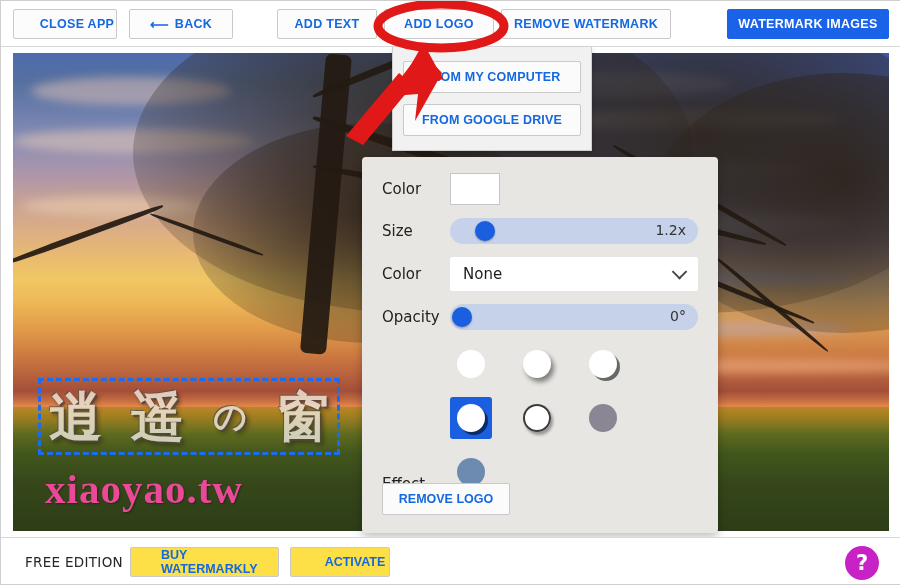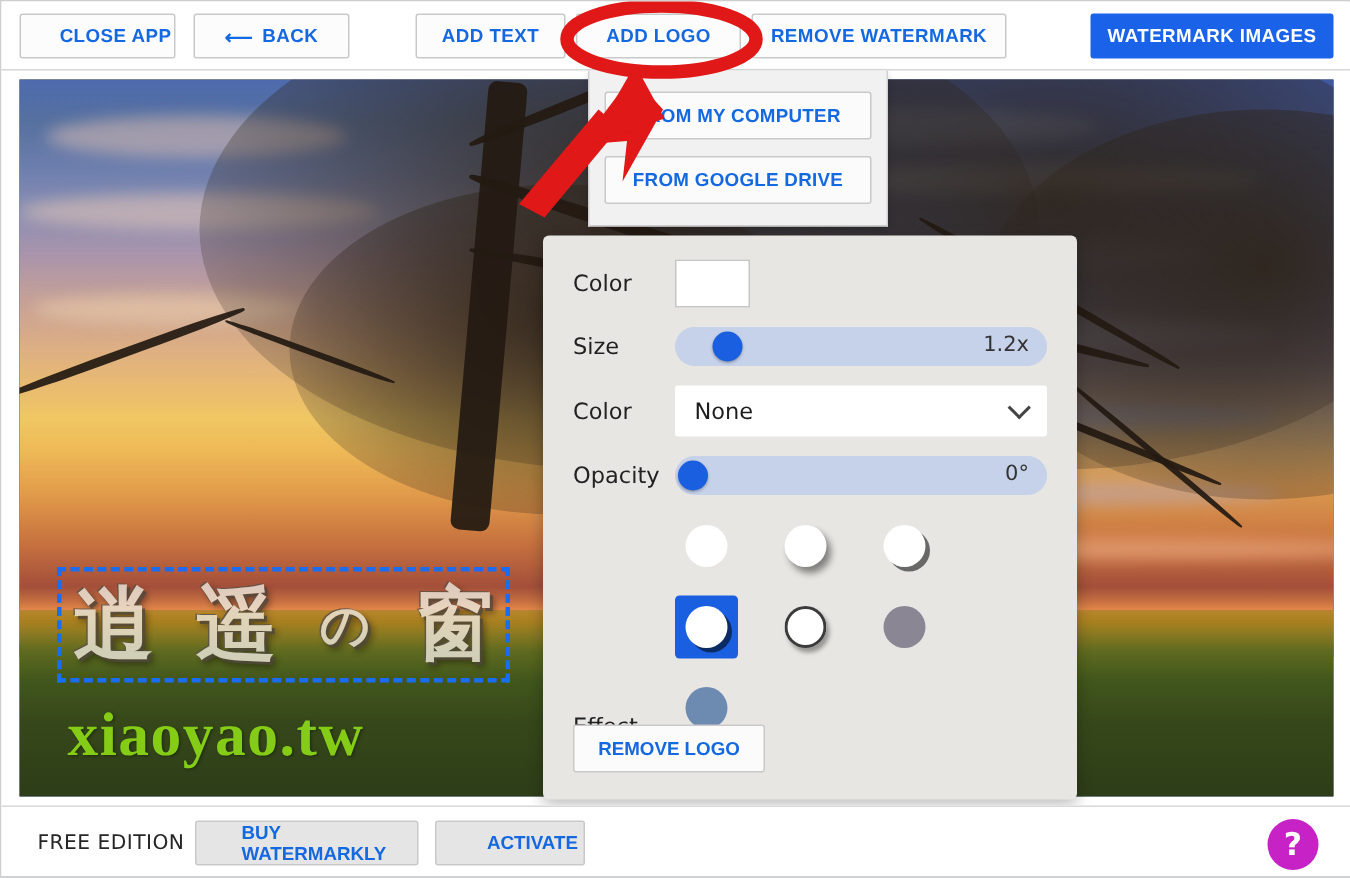--- a/index.html
+++ b/index.html
@@ -179,21 +179,21 @@
   .cjk.big { font-size: 53px; }
   .cjk.small { font-size: 33px; }
 
   #site-text {
     position: absolute;
     left: 32px; top: 412px;
     font-family: "Liberation Serif", serif;
     font-weight: bold;
     font-size: 41px;
     letter-spacing: 1px;
-    color: #84cc16;
+    color: #ec4899;
     text-shadow: 1px 1px 2px rgba(0,0,0,.35);
   }
 
   
   #logo-dropdown {
     position: absolute;
     left: 391px; top: 46px;
     width: 200px;
     background: #f1f1f1;
     border: 1px solid #d0d0d0;
@@ -360,21 +360,21 @@
     position: absolute;
     left: 24px; top: 16px;
     font-size: 13.5px;
     color: #262626;
     letter-spacing: .3px;
     font-family: "DejaVu Sans", sans-serif;
   }
   .bbtn {
     position: absolute;
     top: 9px; height: 30px;
-    background: #e5e5e5;
+    background: #fde047;
     border: 1px solid #c9c9c9;
     border-radius: 2px;
     color: #1569e0;
     font-size: 12.5px;
     font-weight: bold;
     display: flex;
     align-items: center;
     justify-content: center;
     cursor: pointer;
     padding-left: 30px;

